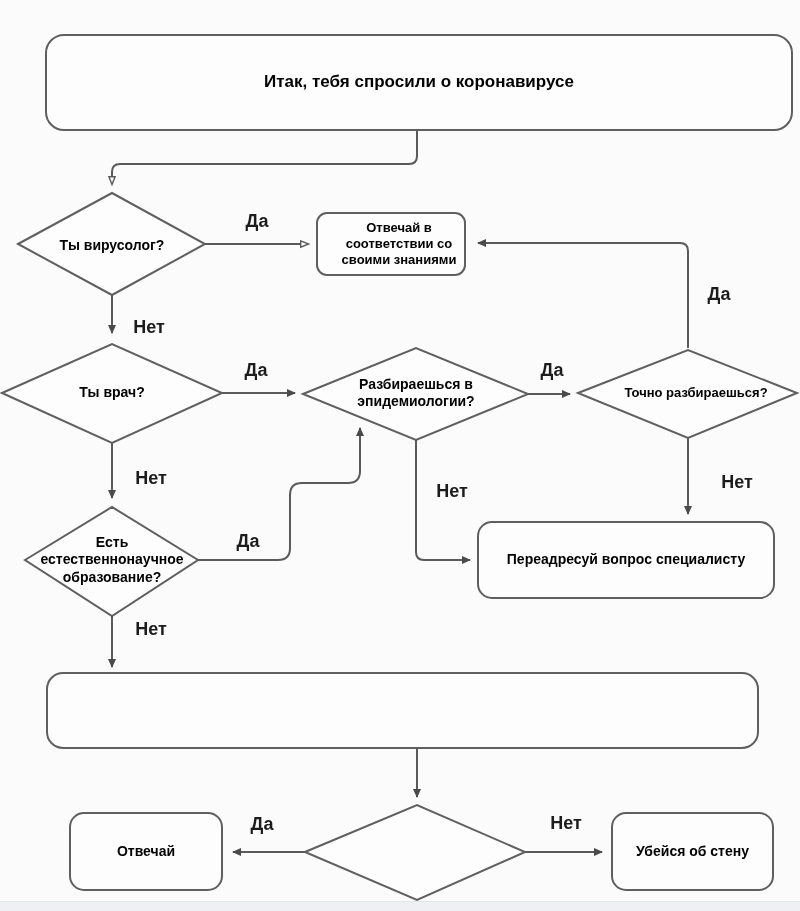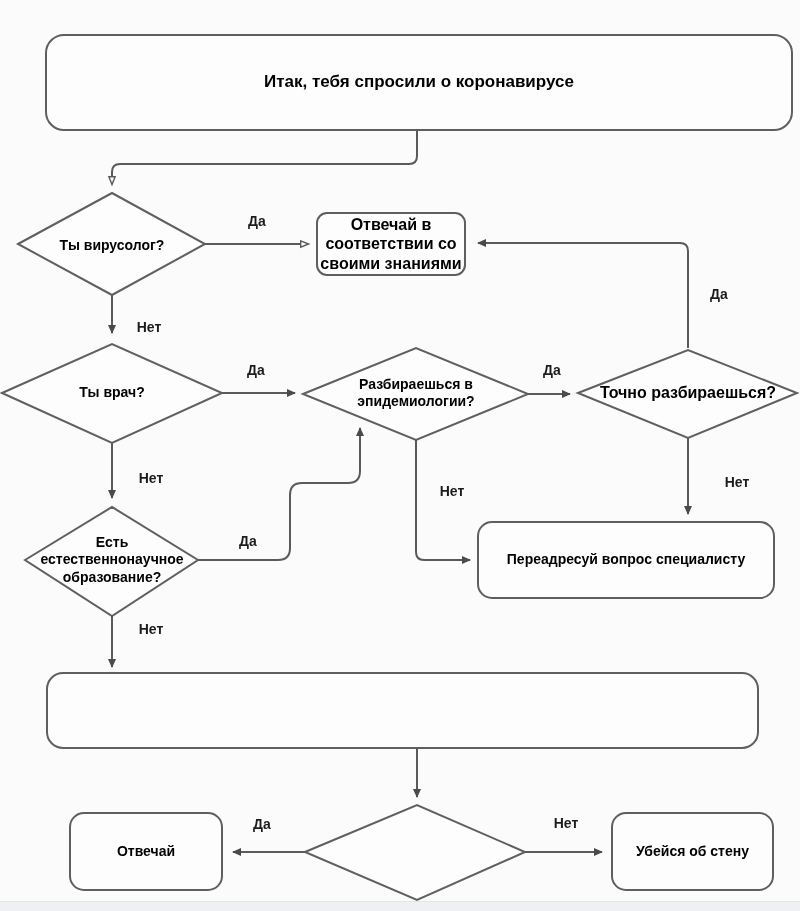--- a/index.html
+++ b/index.html
@@ -6,25 +6,25 @@
   body{background:#f8f8f9;font-family:"Liberation Sans","DejaVu Sans",sans-serif;}
   .stage{position:relative;width:800px;height:911px;background:#fbfbfc;overflow:hidden;}
   .stage svg{position:absolute;left:0;top:0;}
   .nlabel{
     position:absolute;display:flex;align-items:center;justify-content:center;
     text-align:center;font-weight:bold;color:#000000;white-space:pre-line;
     line-height:1.22;pointer-events:none;
   }
   .elabel{
     position:absolute;transform:translate(-50%,-50%);
-    font-weight:bold;color:#1c1c1c;font-size:14px;pointer-events:none;
+    font-weight:bold;color:#1c1c1c;font-size:18px;pointer-events:none;
   }
   .f17{font-size:17px;}
   .f14{font-size:14px;}
-  .f13{font-size:16px;}
+  .f13{font-size:13px;margin-left:8px;}
   .footer-strip{position:absolute;left:0;top:901px;width:800px;height:10px;
     background:#eef0f3;border-top:1px solid #e3e5e9;}
 </style>
 </head>
 <body>
 
 <div class="stage">
 
   <svg width="800" height="911" viewBox="0 0 800 911">
     <defs>

